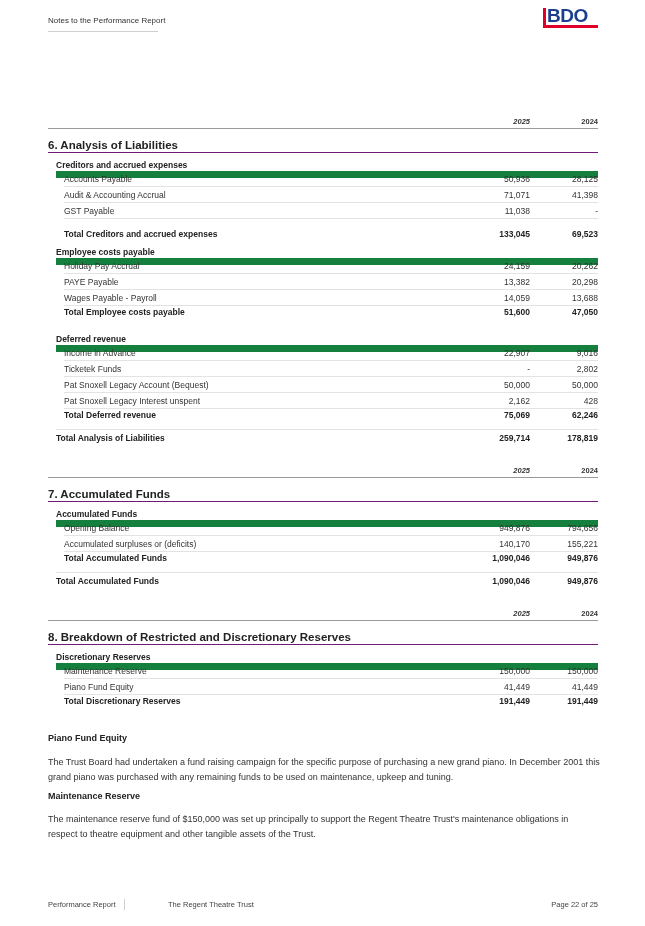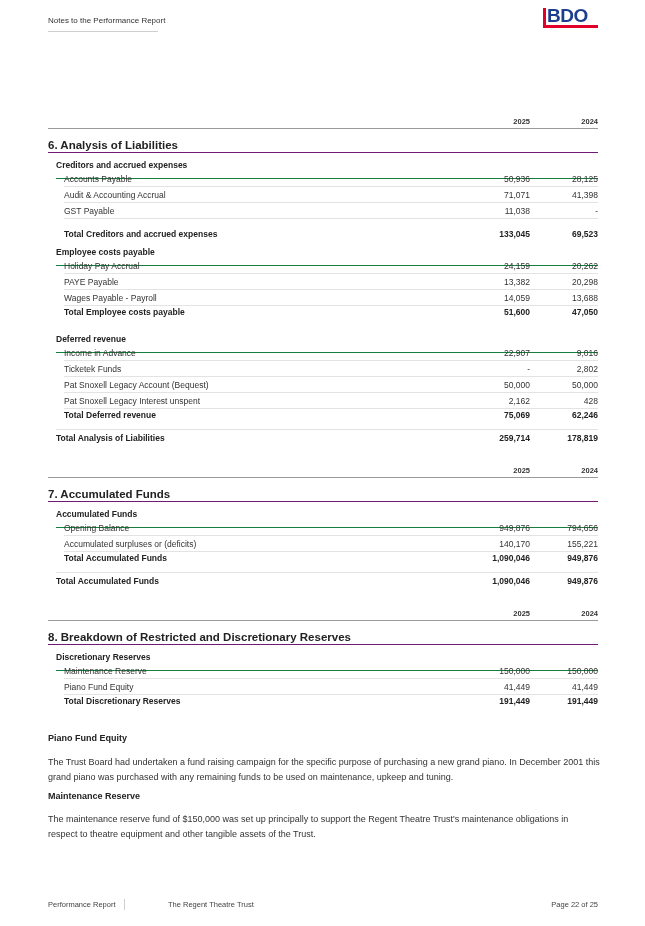--- a/index.html
+++ b/index.html
@@ -10,26 +10,26 @@
   .header-rule { position: absolute; left: 48px; top: 31px; width: 110px; height: 1px; background: #cfcfcf; }
   .logo { position: absolute; left: 543px; top: 8px; width: 55px; height: 34px; }
   .logo .bar { position: absolute; left: 0; top: 0; width: 3px; height: 20px; background: #e1002a; }
   .logo .under { position: absolute; left: 0; top: 17px; width: 55px; height: 3px; background: #e1002a; }
   .logo .txt { position: absolute; left: 4px; top: -3px; font-size: 19px; font-weight: bold; color: #1b3e8f; letter-spacing: -0.5px; font-family: "Liberation Sans", sans-serif; }
 
   .content { position: absolute; left: 48px; top: 0; width: 550px; }
 
   .col-head { position: absolute; left: 0; width: 550px; height: 14px; border-bottom: 1px solid #9a9a9a; }
   .col-head .y1, .col-head .y2 { position: absolute; top: 2px; font-size: 7.5px; font-weight: bold; color: #333; text-align: right; }
-  .col-head .y1 { right: 68px; }
+  .col-head .y1 { right: 68px; font-style: italic; }
   .col-head .y2 { right: 0; }
 
   .section-title { position: absolute; left: 0; width: 550px; font-size: 11.5px; font-weight: bold; color: #222; border-bottom: 1px solid #701a75; padding-bottom: 1px; }
 
-  .group-title { position: absolute; left: 8px; width: 542px; font-size: 8.5px; font-weight: bold; color: #222; border-bottom: 1px solid #15803d; padding-bottom: 8px; }
+  .group-title { position: absolute; left: 8px; width: 542px; font-size: 8.5px; font-weight: bold; color: #222; border-bottom: 7px solid #15803d; padding-bottom: 1px; }
 
   .row { position: absolute; left: 16px; width: 534px; height: 16px; font-size: 8.5px; color: #333; border-bottom: 1px solid #e3e3e3; }
   .row .lbl { position: absolute; left: 0; top: 3px; }
   .row .v1 { position: absolute; right: 68px; top: 3px; text-align: right; }
   .row .v2 { position: absolute; right: 0; top: 3px; text-align: right; }
   .row.total { font-weight: bold; color: #222; border-bottom: none; }
   .row.grand { left: 8px; width: 542px; font-weight: bold; color: #222; border-bottom: none; border-top: 1px solid #e3e3e3; }
 
   .para-head { position: absolute; left: 0; font-size: 9px; font-weight: bold; color: #222; }
   .para { position: absolute; left: 0; width: 552px; font-size: 9px; line-height: 15px; color: #333; }

